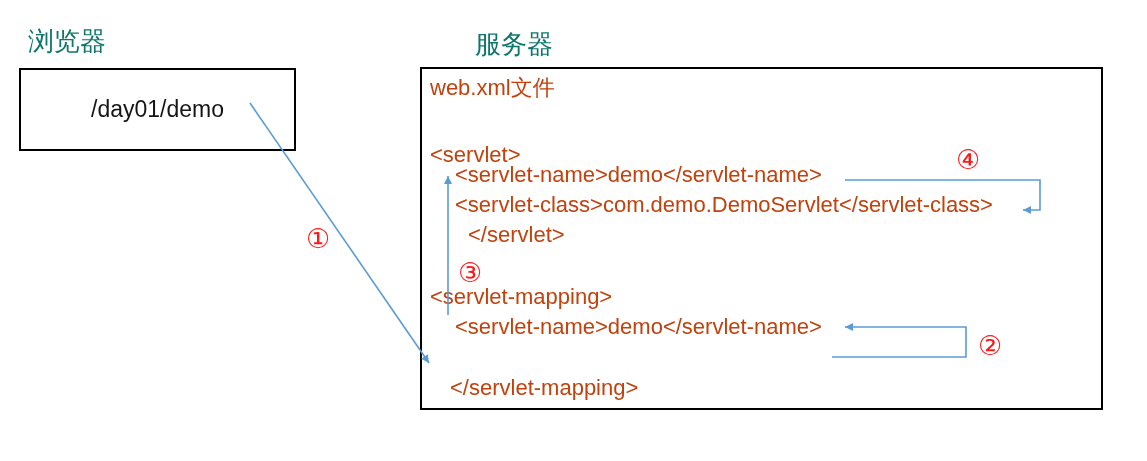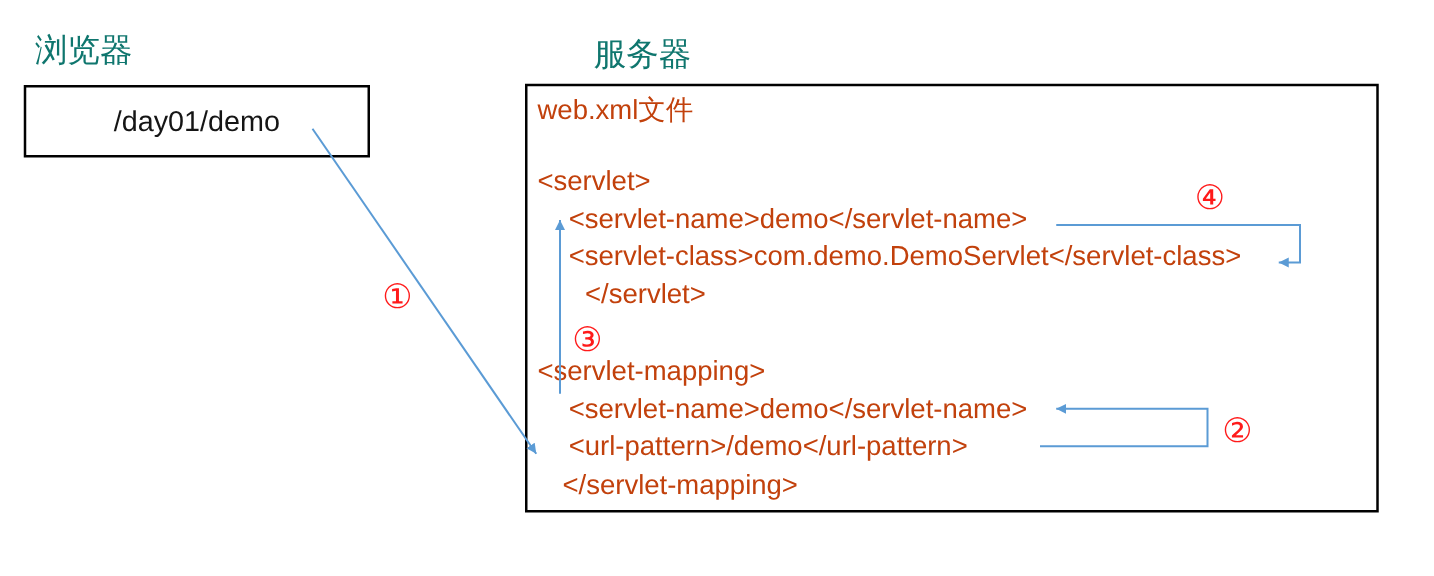--- a/index.html
+++ b/index.html
@@ -27,41 +27,41 @@
   .server-label  { left: 475px; top: 31px; text-align: right; }
 
   .outline-box {
     position: absolute;
     border: 2px solid #000000;
     background: #ffffff;
     box-sizing: border-box;
   }
   .browser-box {
     left: 19px; top: 68px;
-    width: 277px; height: 58px;
+    width: 277px; height: 83px;
     display: flex;
     align-items: center;
     justify-content: center;
     font-size: 23px;
     color: #151515;
   }
   .server-box {
     left: 420px; top: 67px;
     width: 683px; height: 343px;
   }
 
   .code-line {
     position: absolute;
     font-size: 22px;
     line-height: 30px;
     color: #c2410c;
     white-space: pre;
   }
   .file-label  { left: 430px; top: 73px; }
-  .cl0 { left: 430px; top: 130px; }
+  .cl0 { left: 430px; top: 140px; }
   .cl1 { left: 455px; top: 160px; }
   .cl2 { left: 455px; top: 190px; }
   .cl3 { left: 430px; top: 220px; margin-left: 38px; }
   .cl4 { left: 430px; top: 282px; }
   .cl5 { left: 455px; top: 312px; }
   .cl6 { left: 455px; top: 342px; }
   .cl7 { left: 450px; top: 373px; }
 
   .arrow-overlay {
     position: absolute;
@@ -98,21 +98,20 @@
 
   <div class="outline-box server-box"></div>
 
   <div class="code-line file-label">web.xml文件</div>
   <div class="code-line cl0">&lt;servlet&gt;</div>
   <div class="code-line cl1">&lt;servlet-name&gt;demo&lt;/servlet-name&gt;</div>
   <div class="code-line cl2">&lt;servlet-class&gt;com.demo.DemoServlet&lt;/servlet-class&gt;</div>
   <div class="code-line cl3">&lt;/servlet&gt;</div>
   <div class="code-line cl4">&lt;servlet-mapping&gt;</div>
   <div class="code-line cl5">&lt;servlet-name&gt;demo&lt;/servlet-name&gt;</div>
-  <div class="code-line cl6">&lt;url-pattern&gt;/demo&lt;/url-pattern&gt;</div>
   <div class="code-line cl7">&lt;/servlet-mapping&gt;</div>
 
   <svg class="arrow-overlay" width="1147" height="461" viewBox="0 0 1147 461" xmlns="http://www.w3.org/2000/svg">
     <defs>
       <marker id="arw" markerWidth="10" markerHeight="9" refX="8" refY="4" orient="auto" markerUnits="userSpaceOnUse">
         <path d="M0,0 L8,4 L0,8 Z" fill="#5b9bd5"></path>
       </marker>
     </defs>
 
     <line x1="250" y1="103" x2="429" y2="363" stroke="#5b9bd5" stroke-width="1.6" marker-end="url(#arw)"></line>

